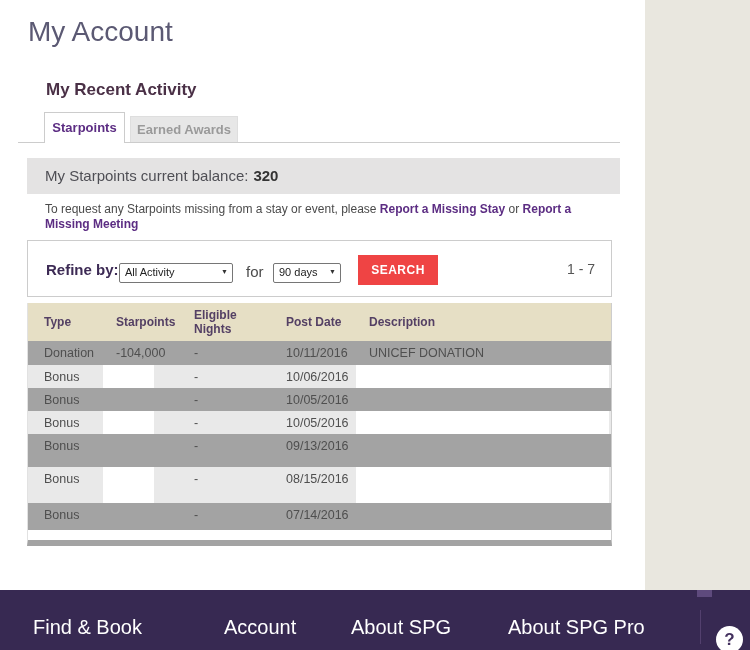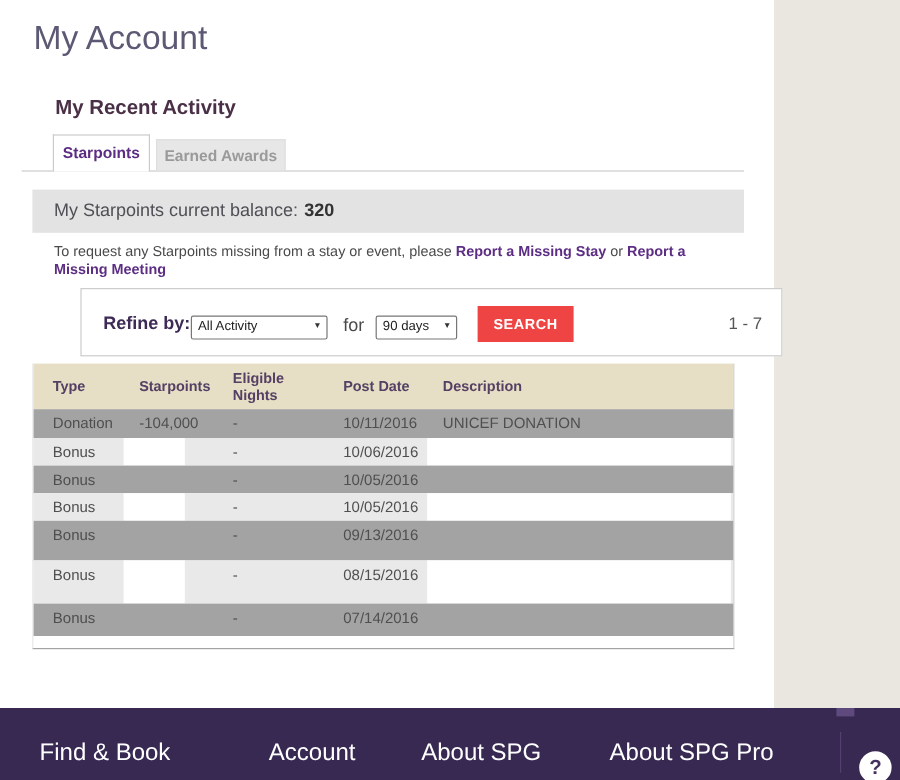--- a/index.html
+++ b/index.html
@@ -19,35 +19,35 @@
       border:1px solid #dedede; border-bottom:none; text-align:center; line-height:25px;
       font-size:13px; font-weight:bold; color:#9a9a9a; cursor:pointer; }
 
   .balance { position:absolute; left:27px; top:158px; width:593px; height:36px; background:#e4e3e3;
       font-size:15px; color:#4f4f55; line-height:36px; padding-left:18px; }
   .balance b { color:#333; margin-left:5px; }
 
   .note { position:absolute; left:45px; top:202px; width:548px; font-size:12px; line-height:15px; color:#4a4a4a; }
   .note a { color:#5c2d83; font-weight:bold; text-decoration:none; cursor:pointer; }
 
-  .refine { position:absolute; left:27px; top:240px; width:585px; height:57px; border:1px solid #ccc; background:#fff;margin-left:40px; }
+  .refine { position:absolute; left:27px; top:240px; width:585px; height:57px; border:1px solid #ccc; background:#fff; }
   .refine-label { position:absolute; left:18px; top:20px; font-size:15px; font-weight:bold; color:#3d2b55; }
   .select { position:absolute; height:19px; border:1px solid #767676; border-radius:2px;
       font-size:11px; color:#222; padding:2px 4px 16px 5px; background:#fff; cursor:pointer; }
   .select .arrow { float:right; font-size:7px; color:#333; margin-top:2px; }
   .sel1 { left:91px; top:22px; width:114px; }
   .sel2 { left:245px; top:22px; width:68px; }
   .for-label { position:absolute; left:218px; top:22px; font-size:15px; color:#4a4a4a; }
   .search-btn { position:absolute; left:330px; top:14px; width:80px; height:30px; background:#ef4444;
       color:#fff; font-size:12px; font-weight:bold; text-align:center; line-height:30px;
       letter-spacing:0.5px; border:none; cursor:pointer; }
   .range { position:absolute; right:16px; top:20px; font-size:14px; color:#555; }
 
   .table { position:absolute; left:27px; top:303px; width:585px; background:#fff;
-      border-left:1px solid #e2e2e2; border-right:1px solid #cdcdcd; border-bottom:1px solid #a3a3a3; }
+      border-left:1px solid #e2e2e2; border-right:1px solid #cdcdcd; border-bottom:6px solid #a3a3a3; }
   .thead { position:relative; height:38px; background:#e6dfc5; }
   .th { position:absolute; top:12px; font-size:12px; font-weight:bold; color:#544064; }
   .c0{left:16px} .c1{left:88px} .c2{left:166px} .c3{left:258px} .c4{left:341px}
   .th.c2 { top:5px; width:58px; line-height:14px; }
   .trow { position:relative; background:#a3a3a3; }
   .trow .cell { position:absolute; top:5px; font-size:12.5px; color:#4f4f4f; z-index:1; white-space:nowrap; }
   .trow.stripe { background:#e9e9e9; }
   .trow.stripe::before { content:""; position:absolute; left:75px; width:51px; top:0; bottom:0; background:#fff; }
   .trow.stripe::after  { content:""; position:absolute; left:328px; width:253px; top:0; bottom:0; background:#fff; }
   .table-space { height:10px; background:#fff; }

